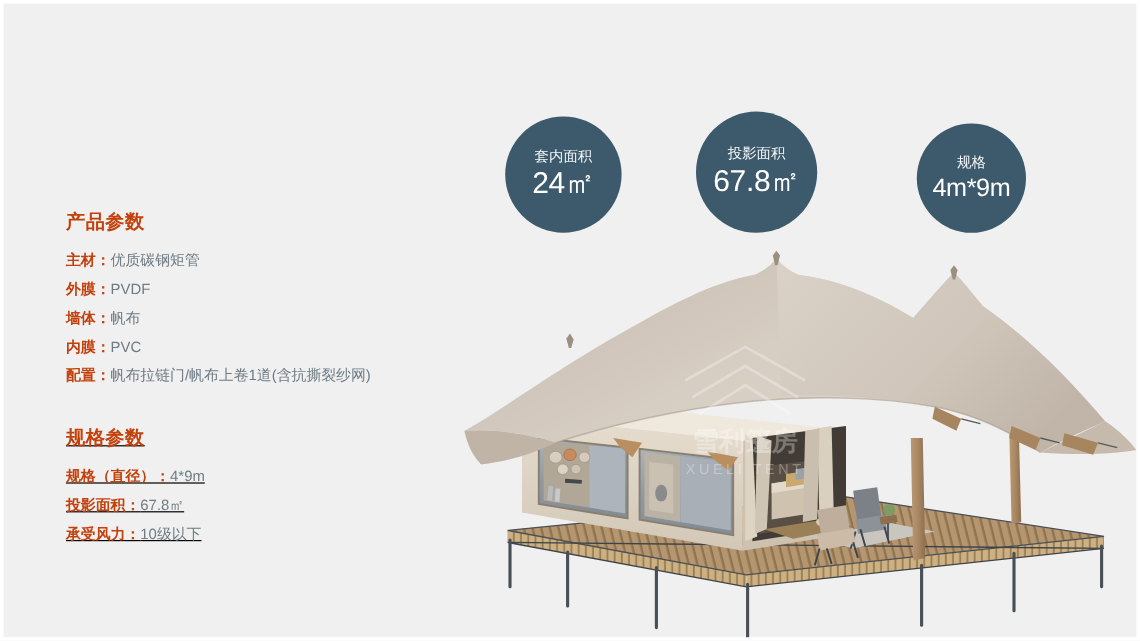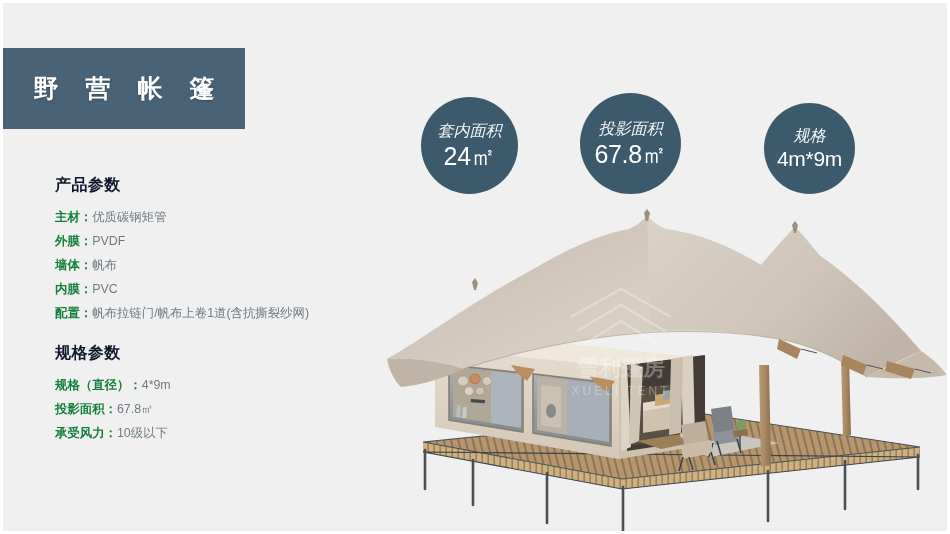--- a/index.html
+++ b/index.html
@@ -44,33 +44,33 @@
 
   
   #spec-panel {
     position: absolute;
     left: 52px;
     top: 172px;
     width: 350px;
   }
   .spec-group { margin-bottom: 16px; }
   .group-heading {
-    color: #0f172a;
+    color: #c2410c;
     font-size: 16px;
     font-weight: bold;
     margin-bottom: 9px;
     letter-spacing: 0.4px;
   }
   .spec-row {
     font-size: 12.4px;
     line-height: 24px;
     white-space: nowrap;
   }
   .spec-label {
-    color: #15803d;
+    color: #c2410c;
     font-weight: bold;
     text-align: center;
   }
   .spec-value {
     color: #6e7b84;
     font-weight: normal;
   }
 
   
   .badge {
@@ -78,26 +78,25 @@
     border-radius: 50%;
     background: #3d5a6c;
     color: #ffffff;
     display: flex;
     flex-direction: column;
     align-items: center;
     justify-content: center;
     text-align: center;
   }
   .badge .badge-label {
-    font-size: 16px;
+    font-size: 12px;
     font-weight: normal;
     line-height: 1.1;
     margin-bottom: 3px;
     opacity: 0.95;
-    font-style: italic;
   }
   .badge .badge-value {
     font-size: 25px;
     font-weight: normal;
     line-height: 1.05;
     letter-spacing: -0.3px;
   }
   #badge-1 { left: 418px; top: 94px; width: 97px; height: 97px; }
   #badge-2 { left: 577px; top: 90px; width: 101px; height: 101px; }
   #badge-3 { left: 761px; top: 100px; width: 91px; height: 91px; }
@@ -118,23 +117,20 @@
     font-family: "Liberation Sans", sans-serif;
     fill: #ffffff;
     opacity: 0.34;
   }
 </style>
 </head>
 <body>
 
 <div id="page">
 
-  <div id="title-bar">
-    <span class="title-text">野 营 帐 篷</span>
-  </div>
 
   <div id="spec-panel">
 
     <div class="spec-group">
       <div class="group-heading">产品参数</div>
 
       <div class="spec-row">
         <span class="spec-label">主材：</span><span class="spec-value">优质碳钢矩管</span>
       </div>
       <div class="spec-row">
@@ -144,21 +140,21 @@
         <span class="spec-label">墙体：</span><span class="spec-value">帆布</span>
       </div>
       <div class="spec-row">
         <span class="spec-label">内膜：</span><span class="spec-value">PVC</span>
       </div>
       <div class="spec-row">
         <span class="spec-label">配置：</span><span class="spec-value">帆布拉链门/帆布上卷1道(含抗撕裂纱网)</span>
       </div>
     </div>
 
-    <div class="spec-group" style="margin-top:18px;">
+    <div class="spec-group" style="margin-top:30px;text-decoration:underline;">
       <div class="group-heading">规格参数</div>
 
       <div class="spec-row">
         <span class="spec-label">规格（直径）：</span><span class="spec-value">4*9m</span>
       </div>
       <div class="spec-row">
         <span class="spec-label">投影面积：</span><span class="spec-value">67.8㎡</span>
       </div>
       <div class="spec-row">
         <span class="spec-label">承受风力：</span><span class="spec-value">10级以下</span>

